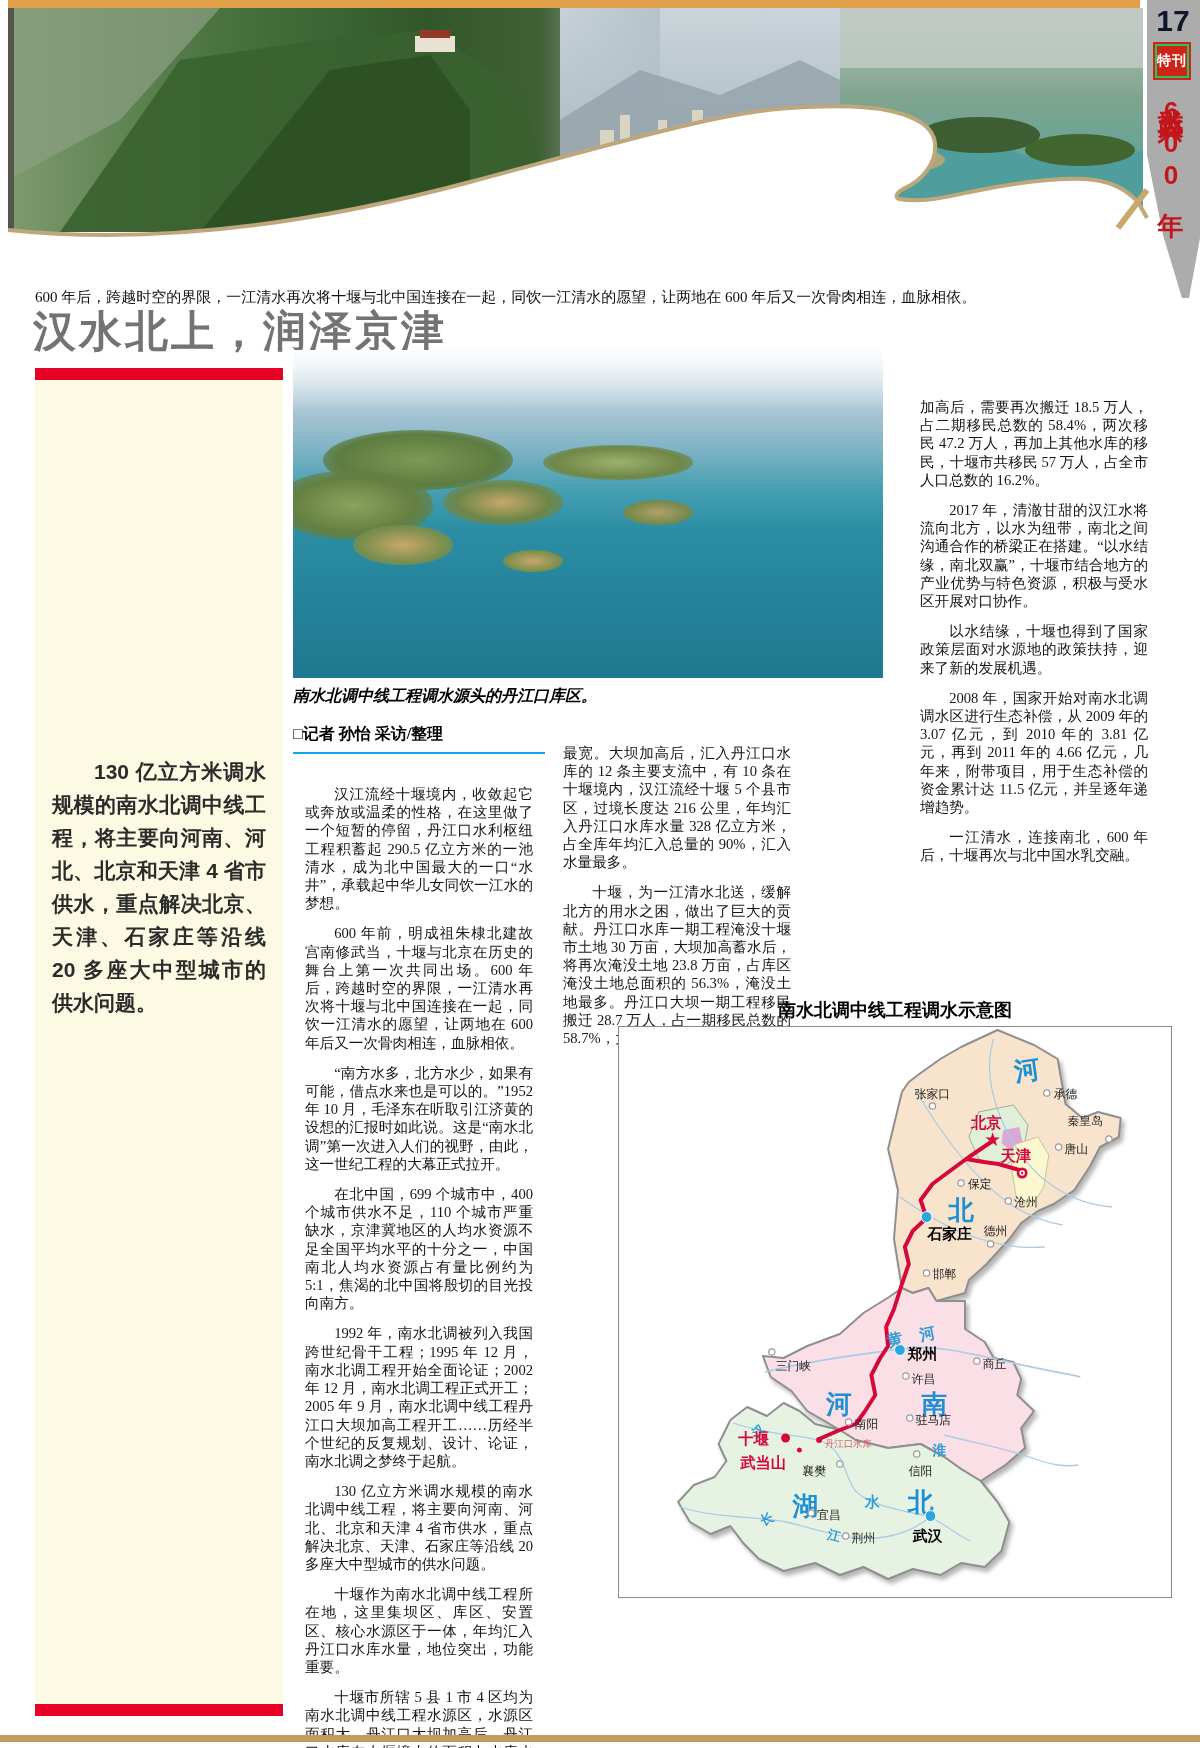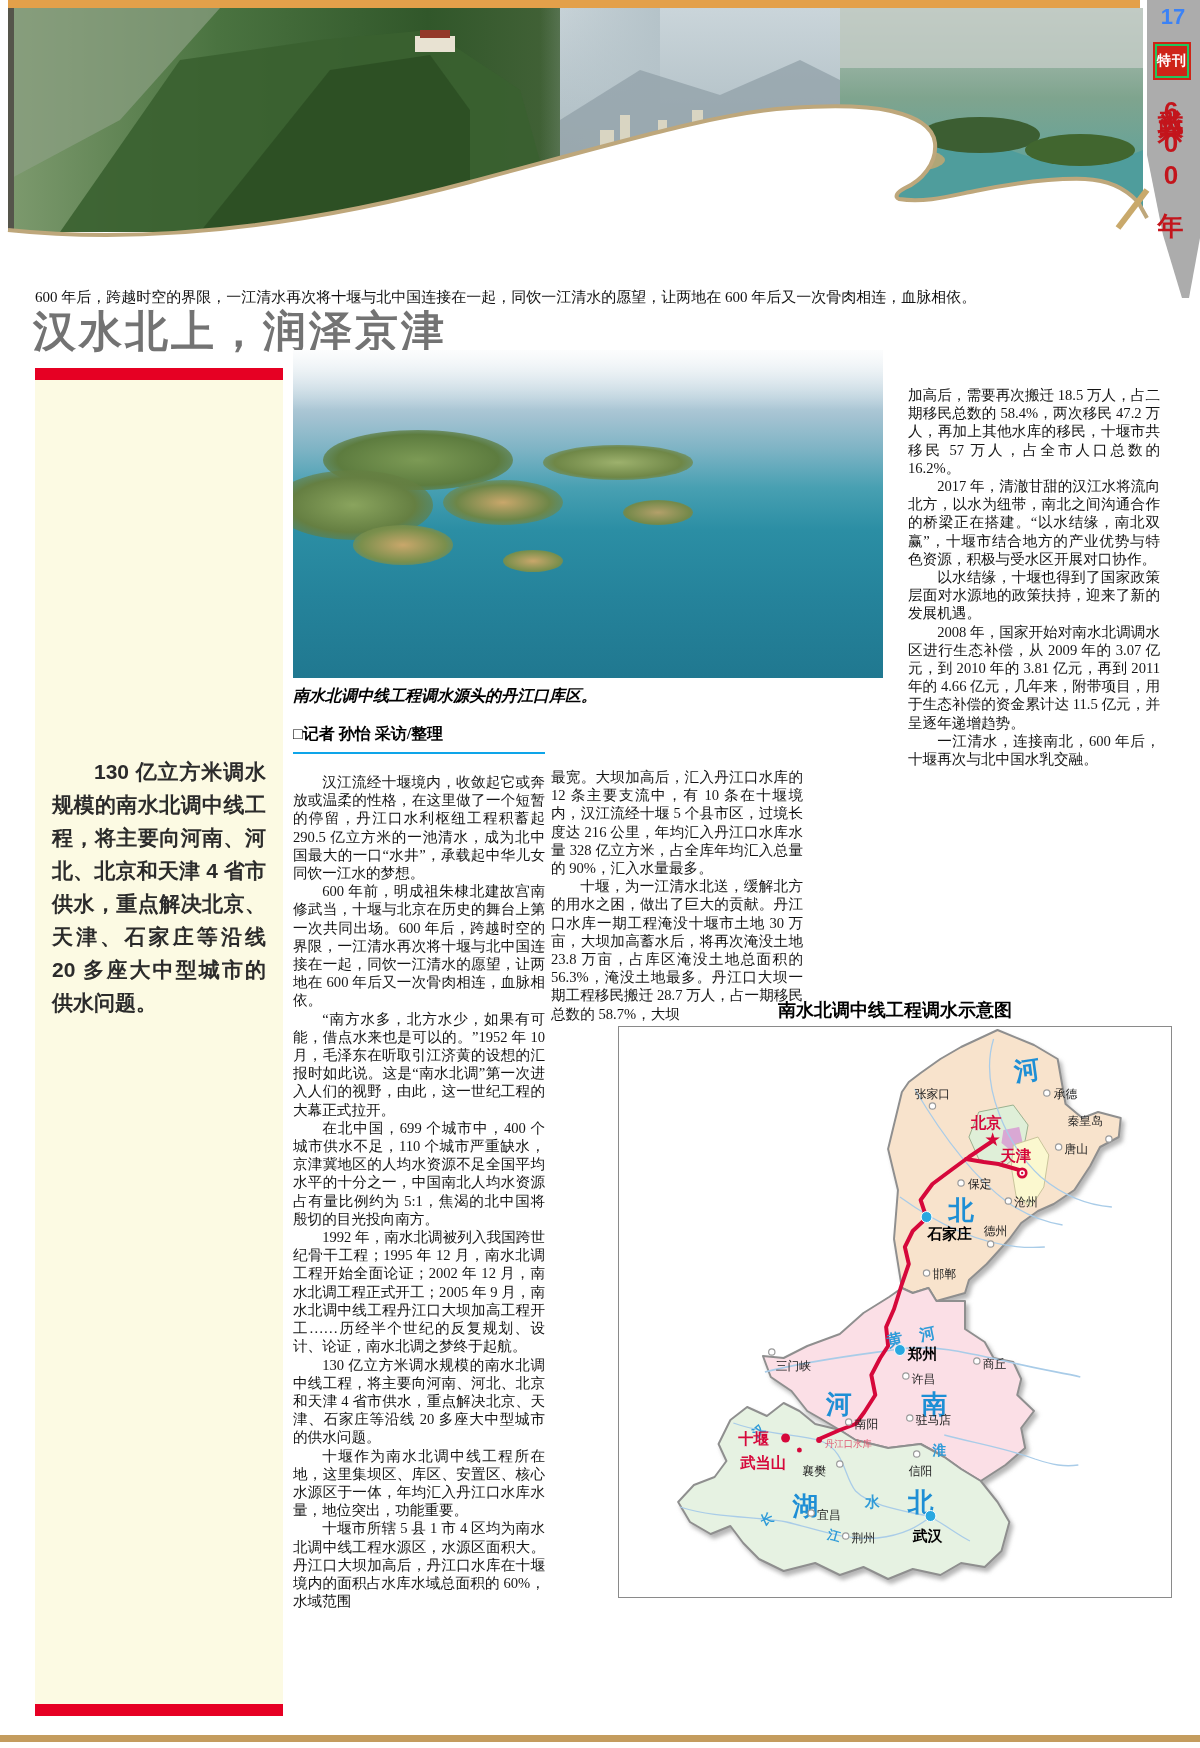--- a/index.html
+++ b/index.html
@@ -2,21 +2,21 @@
 <html><head>
 <meta charset="utf-8">
 <style>
   html,body{margin:0;padding:0;background:#fff;}
   #page{position:relative;width:1200px;height:1748px;background:#fff;overflow:hidden;
         font-family:"Liberation Serif","DejaVu Serif",serif;color:#111;}
   .abs{position:absolute;}
   
   #banner{left:0;top:0;width:1200px;height:300px;}
   #pagenum{left:1150px;top:4px;width:46px;text-align:center;font-family:"Liberation Sans","DejaVu Sans",sans-serif;
-           font-weight:bold;font-size:22px;color:#3b82f6;}
+           font-weight:bold;font-size:30px;color:#0f172a;}
   #stamp{left:1153px;top:42px;width:38px;height:38px;border:2px solid #CE2418;box-sizing:border-box;padding:2px;background:#22c55e;}
   #stamp .in{width:100%;height:100%;background:#CE2418;color:#fff;font-family:"Liberation Sans","DejaVu Sans",sans-serif;
              font-size:14px;font-weight:bold;display:flex;align-items:center;justify-content:center;letter-spacing:1px;}
   #vtitle{left:1154px;top:88px;height:176px;writing-mode:vertical-rl;text-orientation:upright;
           font-family:"Liberation Sans","DejaVu Sans",sans-serif;font-size:26px;font-weight:bold;color:#C3151C;letter-spacing:2px;}
   
   #standfirst{left:35px;top:288px;width:1120px;font-size:15px;white-space:nowrap;color:#111;}
   #headline{left:33px;top:303px;font-size:43px;font-weight:bold;letter-spacing:3px;color:#737373;}
   
   #leftbox{left:35px;top:368px;width:248px;height:1348px;background:#FCFAE3;}
@@ -28,24 +28,24 @@
   
   #photo{left:293px;top:350px;width:590px;height:328px;overflow:hidden;
          background:linear-gradient(180deg,#E9EFF3 0%,#C6D8E2 10%,#A5C3D2 20%,#7FB4C5 30%,#48A0B2 42%,#2B8EA4 55%,#25839B 75%,#207890 100%);}
   #photo .haze{position:absolute;left:0;top:0;width:100%;height:60px;background:linear-gradient(180deg,rgba(255,255,255,.85),rgba(255,255,255,0));}
   .isle{position:absolute;border-radius:50%;}
   #caption{left:293px;top:686px;width:590px;font-size:16px;font-weight:bold;font-style:italic;color:#000;}
   
   #byline{left:293px;top:724px;width:252px;font-size:16px;font-weight:bold;color:#000;
           border-bottom:2px solid #0ea5e9;padding-bottom:7px;}
   .col{width:252px;font-size:14.6px;line-height:18.2px;text-align:justify;color:#141414;}
-  .col p{margin:0;text-indent:2em;}
+  .col p{margin:12px;text-indent:2em;}
   .col p.noindent{text-indent:0;}
   #col1{left:293px;top:773px;}
-  #col2{left:551px;top:768px;}
+  #col2{left:551px;top:732px;}
   #col3{left:908px;top:386px;}
   
   #maptitle{left:618px;top:998px;width:554px;text-align:center;font-size:18px;font-weight:bold;color:#000;
             font-family:Liberation Sans, sans-serif;}
   #mapbox{left:618px;top:1026px;width:554px;height:572px;border:1px solid #8a8a8a;background:#fff;box-sizing:border-box;}
   #mapsvg text{font-family:"Liberation Sans","DejaVu Sans",sans-serif;}
   .prov{stroke:#8f8f8f;stroke-width:2;stroke-linejoin:round;}
   .town-label{font-size:12px;fill:#222;}
   .cap-label{font-size:15px;font-weight:bold;fill:#000;}
   .red-label{font-size:15.5px;font-weight:bold;fill:#D6083B;}

